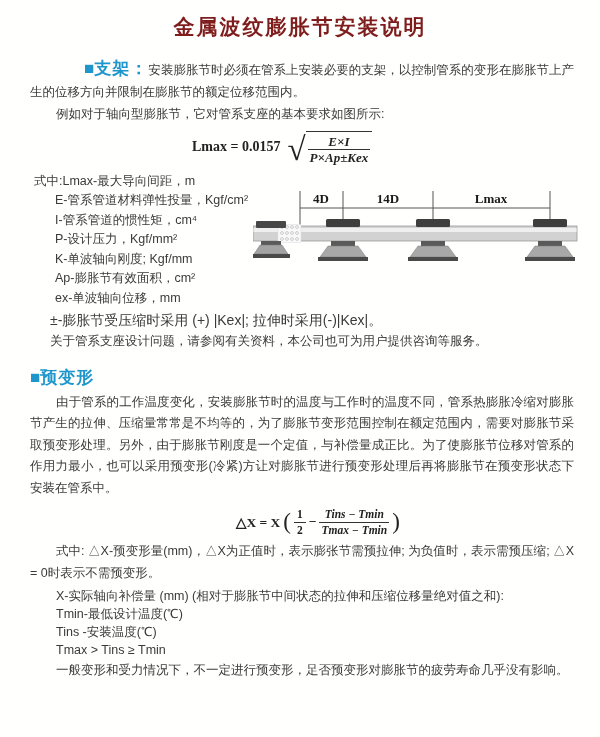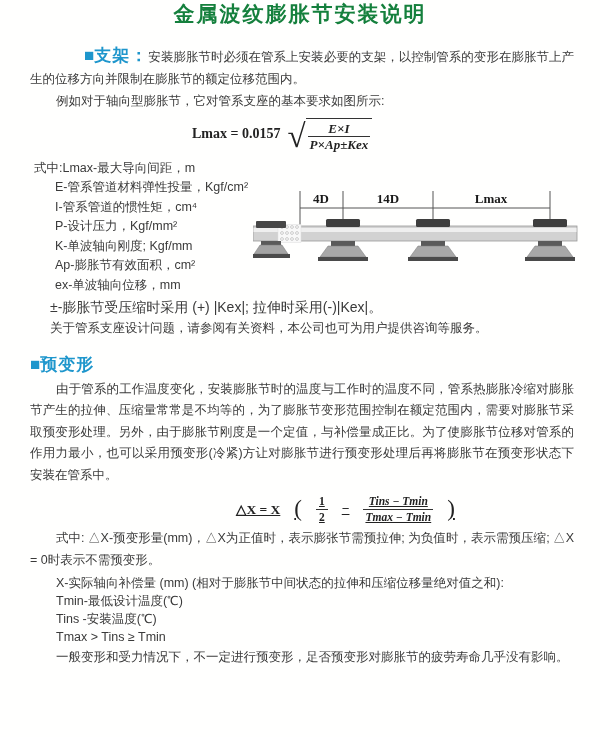--- a/index.html
+++ b/index.html
@@ -5,24 +5,25 @@
   html,body { margin:0; padding:0; }
   body {
     width:600px; height:737px;
     background:#fefefdff;
     font-family:"Liberation Sans", sans-serif;
     color:#3a3a3a;
   }
   .page { position:relative; width:600px; height:737px; overflow:hidden; background:#fffffe; }
 
   .title {
+    padding-top:13px;
     text-align:center;
     font-size:21px;
     font-weight:bold;
-    color:#15803d;
+    color:#7f1d1d;
     letter-spacing:2px;
   }
 
   p { margin:0; font-size:12.5px; line-height:21.5px; text-align:justify; }
 
   .sec-head { color:#1e96cc; font-weight:bold; font-size:17px; letter-spacing:1px; }
   .marker { color:#1e96cc; font-size:17px; }
 
   .p-intro   { margin:17px 26px 0 30px; text-indent:54px; }
   .p-example { margin:1px 26px 0 30px; text-indent:26px; }
@@ -52,24 +53,24 @@
 
   .sec2-head { margin:15px 0 0 30px; }
 
   .p-body { margin:3px 26px 0 30px; text-indent:26px; }
 
   .sub-head { color:#1e96cc; font-weight:bold; font-size:15px; letter-spacing:1px; }
   .axial-head   { margin:11px 0 0 60px; }
 
   
   .formula2 {
-    display:flex; align-items:center; gap:14px;
+    display:flex; align-items:center; gap:3px;
     margin:9px 12px 3px 236px;
     font-family:"Liberation Serif", serif;
-    font-weight:bold; font-size:13.5px; color:#222;text-decoration:underline;
+    font-weight:bold; font-size:13.5px; color:#222;
   }
   .frac2 { display:inline-flex; flex-direction:column; text-align:center;
            font-size:11.5px; line-height:12.5px; font-style:italic; }
   .frac2 .top { border-bottom:1px solid #333; padding:0 3px 1px 3px; }
   .frac2 .bot { padding:1px 2px 0 2px; }
   .upright { font-style:normal; }
   .paren { font-size:23px; font-weight:400; line-height:20px; }
 
   .p-shizhong { margin:5px 26px 0 30px; text-indent:26px; }
   .note-line  { margin:0 0 0 56px; font-size:12.5px; line-height:18px; }

